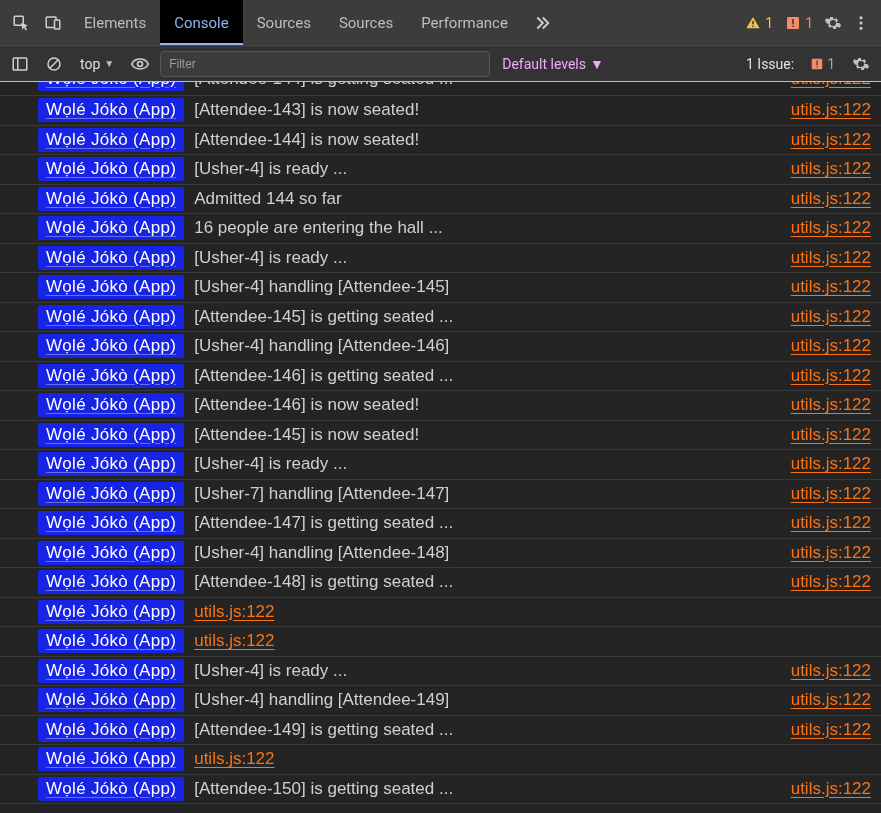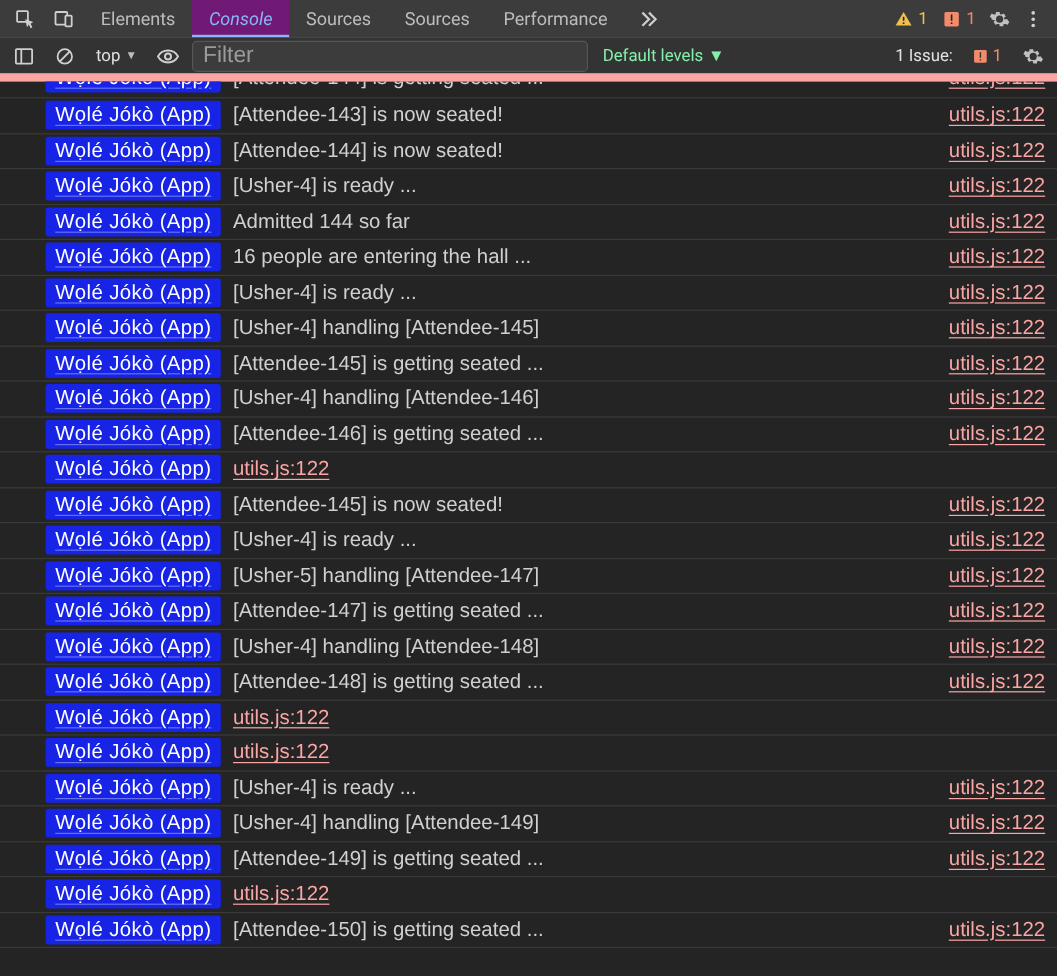--- a/index.html
+++ b/index.html
@@ -8,21 +8,21 @@
     width: 881px; height: 813px;
     background: #242424;
     font-family: "Segoe UI", Roboto, Arial, sans-serif;
     color: #e8e8e8;
     overflow: hidden;
   }
   
   .tabbar {
     display: flex;
     align-items: center;
-    height: 32px;
+    height: 46px;
     background: #3c3c3c;
     border-bottom: 1px solid #4a4a4a;
     font-size: 15px;
     padding: 0 6px;
   }
   .tabbar .iconbtn {
     width: 30px; height: 30px;
     display: flex; align-items: center; justify-content: center;
     color: #cfcfcf;
     margin-right: 2px;
@@ -32,23 +32,22 @@
   .tabs { display: flex; align-items: stretch; height: 100%; }
   .tab {
     padding: 0 14px;
     display: flex; align-items: center;
     color: #bdbdbd;
     cursor: pointer;
     position: relative;
     white-space: nowrap;
   }
   .tab.active {
-    background: #701a75;
+    background: #000000;
     color: #8ab4f8;
-    font-style: italic;
   }
   .tab.active::after {
     content: "";
     position: absolute; left: 0; right: 0; bottom: 0; height: 2px;
     background: #8ab4f8;
   }
   .tabbar .spacer { flex: 1; }
   .more-tabs {
     color: #cfcfcf;
     padding: 0 8px;
@@ -67,21 +66,21 @@
     display:flex;align-items:center;justify-content:center;
     color:#cfcfcf;
     cursor:pointer;
   }
 
   
   .toolbar {
     display:flex; align-items:center;
     height: 36px;
     background: #333333;
-    border-bottom: 7px solid #fca5a5;
+    border-bottom: 1px solid #fca5a5;
     padding: 0 6px;
     gap: 6px;
     font-size: 14px;
   }
   .toolbar .iconbtn {
     width: 28px; height: 28px;
     display:flex;align-items:center;justify-content:center;
     color:#cfcfcf;
     cursor:pointer;
   }
@@ -96,26 +95,26 @@
     flex: 0 0 330px;
   }
   .filter input {
     width: 100%;
     background: #3c3c3c;
     border: 1px solid #555;
     border-radius: 4px;
     color: #e2e2e2;
     height: 26px;
     padding: 0 8px;
-    font-size: 19px;
+    font-size: 12px;
   }
   .filter input::placeholder { color: #9a9a9a; }
   .levels {
     display:flex;align-items:center;gap:4px;
-    color:#86efac;
+    color:#f0abfc;
     padding: 0 6px;
     cursor:pointer;
   }
   .toolbar .spacer { flex: 1; }
   .issues {
     display:flex;align-items:center;gap:16px;
     color:#e2e2e2;
   }
   .issues .badge {
     display:flex;align-items:center;gap:3px;
@@ -154,21 +153,21 @@
     text-decoration-color: rgba(255,255,255,.35);
     text-underline-offset: 3px;
   }
   .msg {
     color: #d0d0d0;
     flex: 1;
     overflow: hidden;
     text-overflow: ellipsis;
   }
   .src {
-    color: #fca5a5;
+    color: #f97316;
     text-decoration: underline;
     text-underline-offset: 3px;
     cursor: pointer;
   }
   .logrow.peek {
     height: 14px;
     overflow:hidden;
   }
   .logrow.peek .tag, .logrow.peek .msg, .logrow.peek .src {
     transform: translateY(-10px);
@@ -360,38 +359,39 @@
     </div>
     <div class="logrow">
       <div class="gutter"></div>
       <span class="tag">Wọlé Jókò (App)</span>
       <span class="msg">[Attendee-146] is getting seated ...</span>
       <span class="src">utils.js:122</span>
     </div>
     <div class="logrow">
       <div class="gutter"></div>
       <span class="tag">Wọlé Jókò (App)</span>
+      <span class="msg">[Attendee-146] is now seated!</span>
       <span class="src">utils.js:122</span>
     </div>
     <div class="logrow">
       <div class="gutter"></div>
       <span class="tag">Wọlé Jókò (App)</span>
       <span class="msg">[Attendee-145] is now seated!</span>
       <span class="src">utils.js:122</span>
     </div>
     <div class="logrow">
       <div class="gutter"></div>
       <span class="tag">Wọlé Jókò (App)</span>
       <span class="msg">[Usher-4] is ready ...</span>
       <span class="src">utils.js:122</span>
     </div>
     <div class="logrow">
       <div class="gutter"></div>
       <span class="tag">Wọlé Jókò (App)</span>
-      <span class="msg">[Usher-5] handling [Attendee-147]</span>
+      <span class="msg">[Usher-7] handling [Attendee-147]</span>
       <span class="src">utils.js:122</span>
     </div>
     <div class="logrow">
       <div class="gutter"></div>
       <span class="tag">Wọlé Jókò (App)</span>
       <span class="msg">[Attendee-147] is getting seated ...</span>
       <span class="src">utils.js:122</span>
     </div>
     <div class="logrow">
       <div class="gutter"></div>

